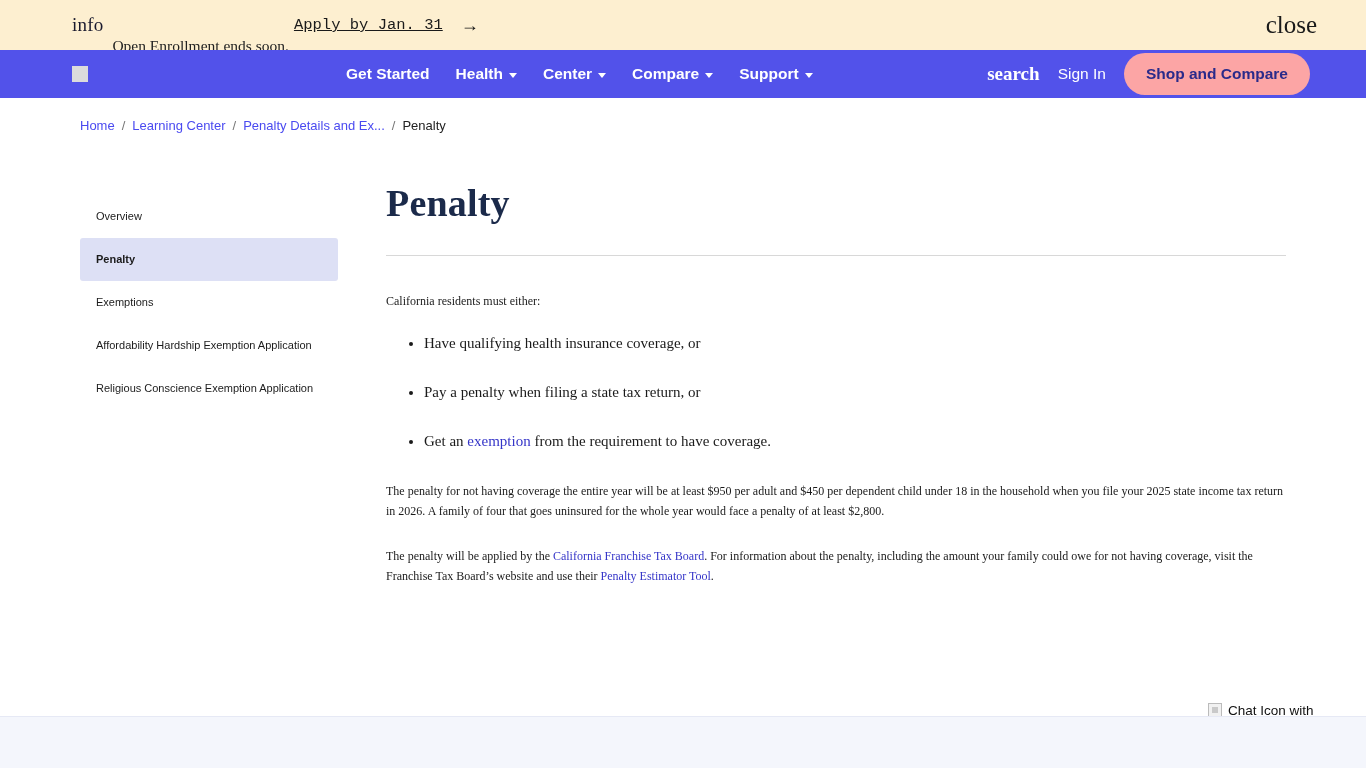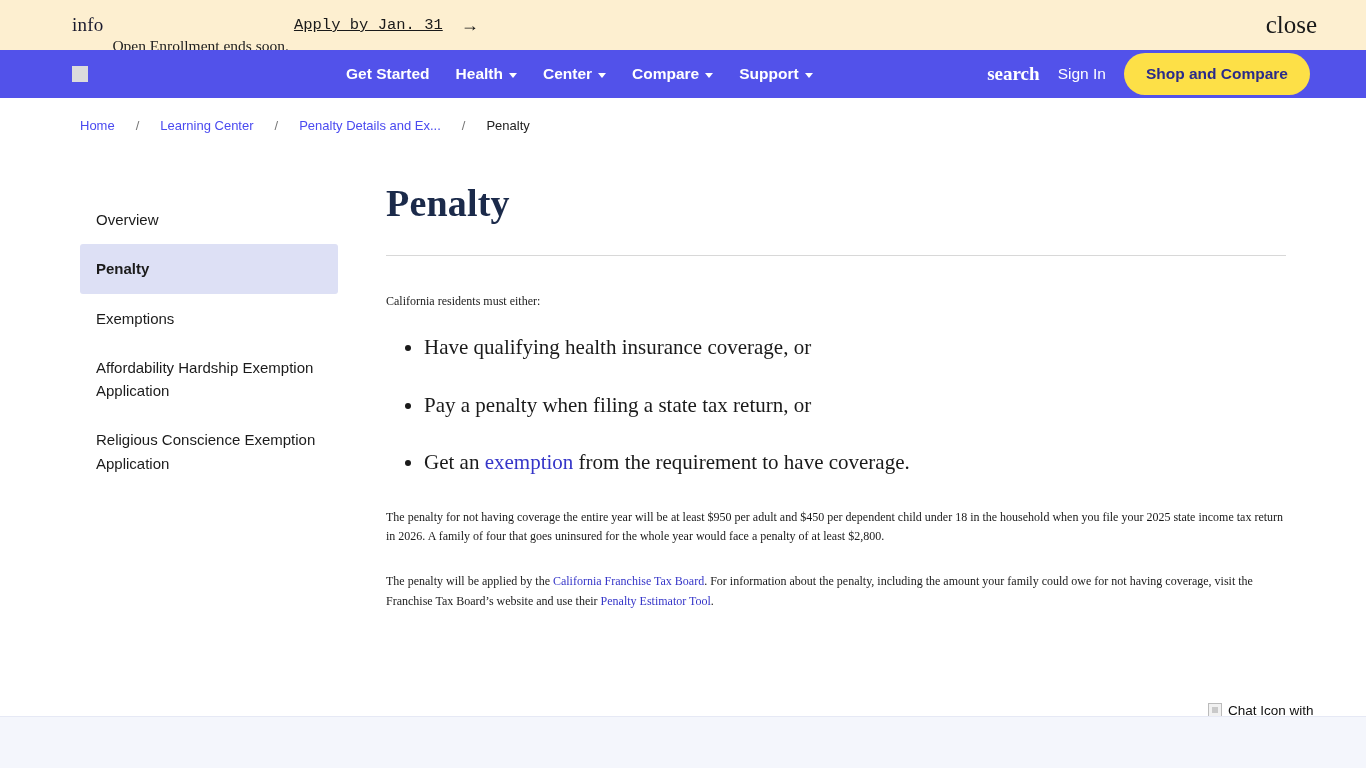--- a/index.html
+++ b/index.html
@@ -112,56 +112,56 @@
     font-size: 19px;
     cursor: pointer;
     font-weight: bold;
   }
   .nav-signin {
     color: #ffffff;
     font-size: 15.5px;
     cursor: pointer;
   }
   .nav-cta {
-    background: #fde047;
+    background: #fca5a5;
     color: #2a2a8a;
     font-size: 15.5px;
     font-weight: bold;
     border: none;
     border-radius: 22px;
     padding: 12px 22px;
     cursor: pointer;
     font-family: "Liberation Sans", sans-serif;
   }
 
   
   .breadcrumb {
     padding: 20px 56px 0 80px;
     display: flex;
     align-items: center;
-    gap: 21px;
+    gap: 7px;
     font-size: 13px;
   }
   .crumb-link { color: #4a4af0; cursor: pointer; }
   .crumb-sep { color: #777; }
   .crumb-current { color: #222; }
 
   
   .content {
     display: flex;
     padding: 48px 56px 0 80px;
   }
   .sidebar {
     width: 258px;
     flex: 0 0 258px;
     padding-top: 14px;
   }
   .side-item {
     padding: 13px 16px;
-    font-size: 15px;
+    font-size: 11px;
     color: #1b1b1b;
     border-radius: 3px;
     cursor: pointer;
     line-height: 1.55;
     max-width: 258px;
   }
   .side-item.active {
     background: #dde0f5;
     font-weight: bold;
   }
@@ -190,21 +190,21 @@
     color: #1a1a1a;
     line-height: 1.62;
     margin: 0 0 16px 0;
   }
   ul.bullets {
     margin: 22px 0 30px 0;
     padding-left: 38px;
   }
   ul.bullets li {
     font-family: "Liberation Serif", serif;
-    font-size: 21px;
+    font-size: 15px;
     color: #1a1a1a;
     margin-bottom: 28px;
     line-height: 1.4;
   }
   .inline-link {
     color: #3535c8;
     cursor: pointer;
   }
   .para { margin-bottom: 26px; }
 

